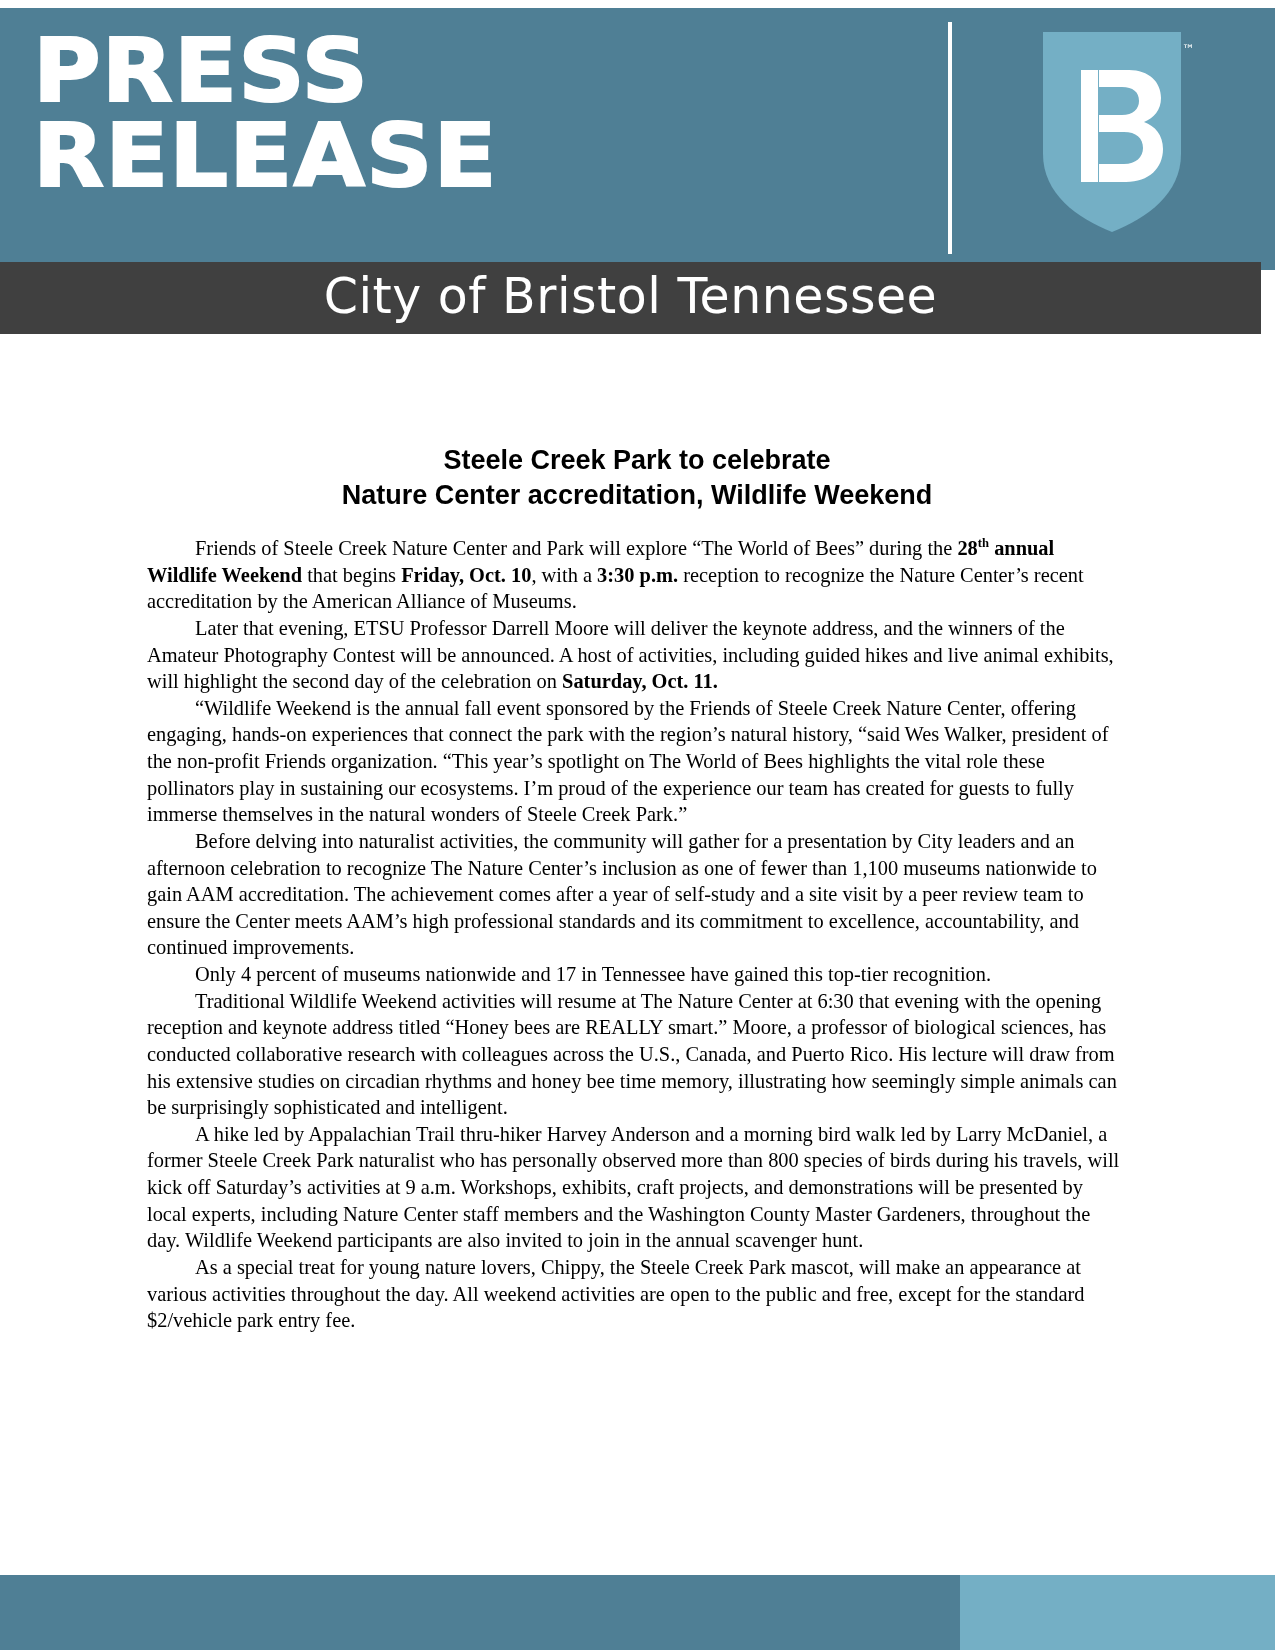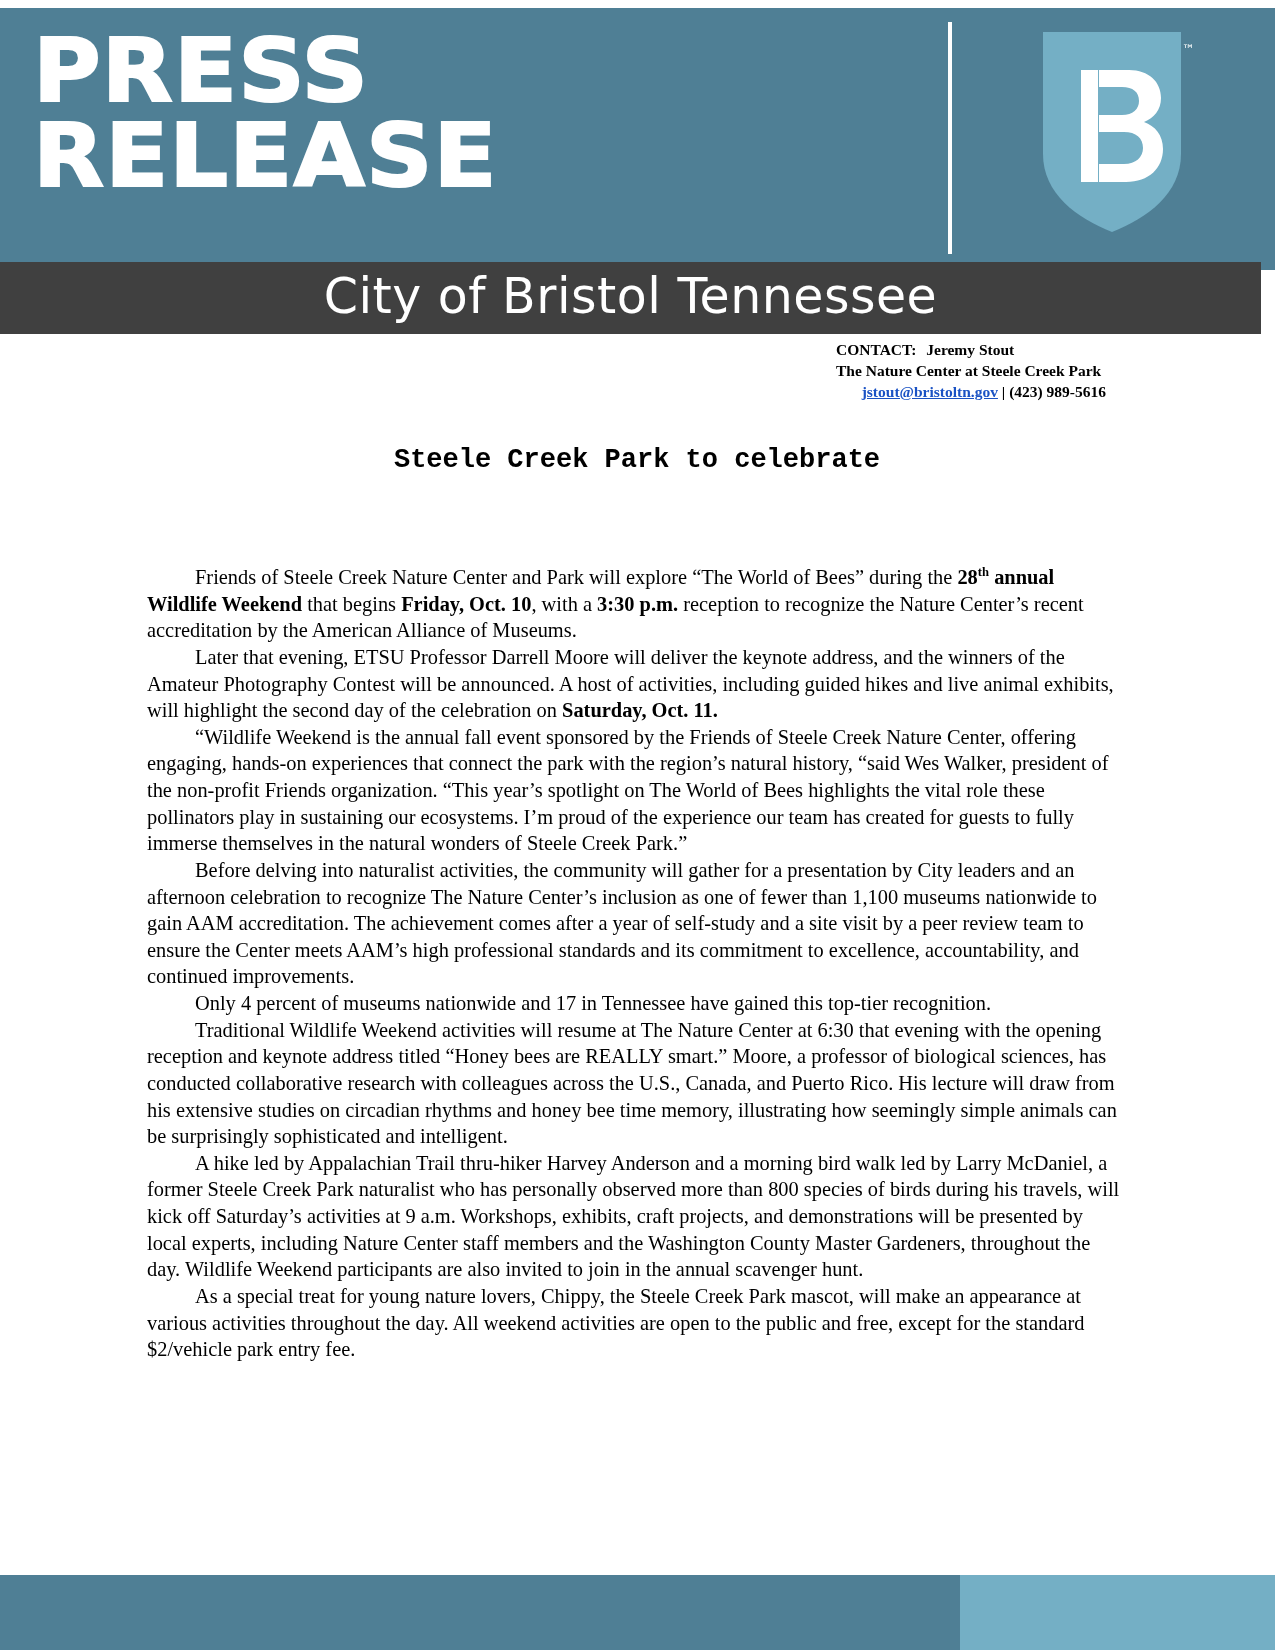--- a/index.html
+++ b/index.html
@@ -121,38 +121,37 @@
     text-decoration: underline;
   }
 
   
   .doc-title {
     position: absolute;
     top: 443px;
     left: 147px;
     width: 980px;
     text-align: center;
-    font-family: Liberation Mono, monospace;
+    font-family: Liberation Sans, sans-serif;
     font-weight: bold;
     font-size: 27px;
     line-height: 1.3;
   }
 
   
   .body-copy {
     position: absolute;
     top: 535px;
     left: 147px;
     width: 980px;
     font-family: "Liberation Serif", serif;
     font-size: 20.4px;
     line-height: 1.305;
     text-align: left;
     color: #000000;
-    margin-top: 29px;
   }
   .body-copy p {
     margin: 0;
     text-indent: 48px;
   }
   .body-copy b { font-weight: bold; }
   sup { font-size: 0.62em; vertical-align: super; line-height: 0; }
 
   
   .footer-left {
@@ -195,34 +194,25 @@
   </div>
 
   <div class="tm-mark">™</div>
 </div>
 
 <div class="sub-band">
   <div class="sub-band-title">City of Bristol Tennessee</div>
 </div>
 
 <div class="meta">
-  <div class="meta-right">
-    <div class="contact-line">
-      <span class="label">CONTACT:</span>
-      <span>Jeremy Stout</span>
-    </div>
-    <div>The Nature Center at Steele Creek Park</div>
-    <div class="email-line">
-      <span class="email-link">jstout@bristoltn.gov</span><span> | </span><span>(423) 989-5616</span>
-    </div>
-  </div>
 </div>
 
 <div class="doc-title">
   <div>Steele Creek Park to celebrate</div>
+  <div>Nature Center accreditation, Wildlife Weekend</div>
 </div>
 
 <div class="body-copy">
 
   <p><span>Friends of Steele Creek Nature Center and Park will explore “The World of Bees” during the </span><b>28</b><b><sup>th</sup></b> <b>annual Wildlife Weekend</b><span> that begins </span><b>Friday, Oct. 10</b><span>, with a </span><b>3:30 p.m.</b><span> reception to recognize the Nature Center’s recent accreditation by the American Alliance of Museums.</span></p>
 
   <p><span>Later that evening, ETSU Professor Darrell Moore will deliver the keynote address, and the winners of the Amateur Photography Contest will be announced. A host of activities, including guided hikes and live animal exhibits, will highlight the second day of the celebration on </span><b>Saturday, Oct. 11.</b></p>
 
   <p> “Wildlife Weekend is the annual fall event sponsored by the Friends of Steele Creek Nature Center, offering engaging, hands-on experiences that connect the park with the region’s natural history, “said Wes Walker, president of the non-profit Friends organization. “This year’s spotlight on The World of Bees highlights the vital role these pollinators play in sustaining our ecosystems. I’m proud of the experience our team has created for guests to fully immerse themselves in the natural wonders of Steele Creek Park.”</p>
 

